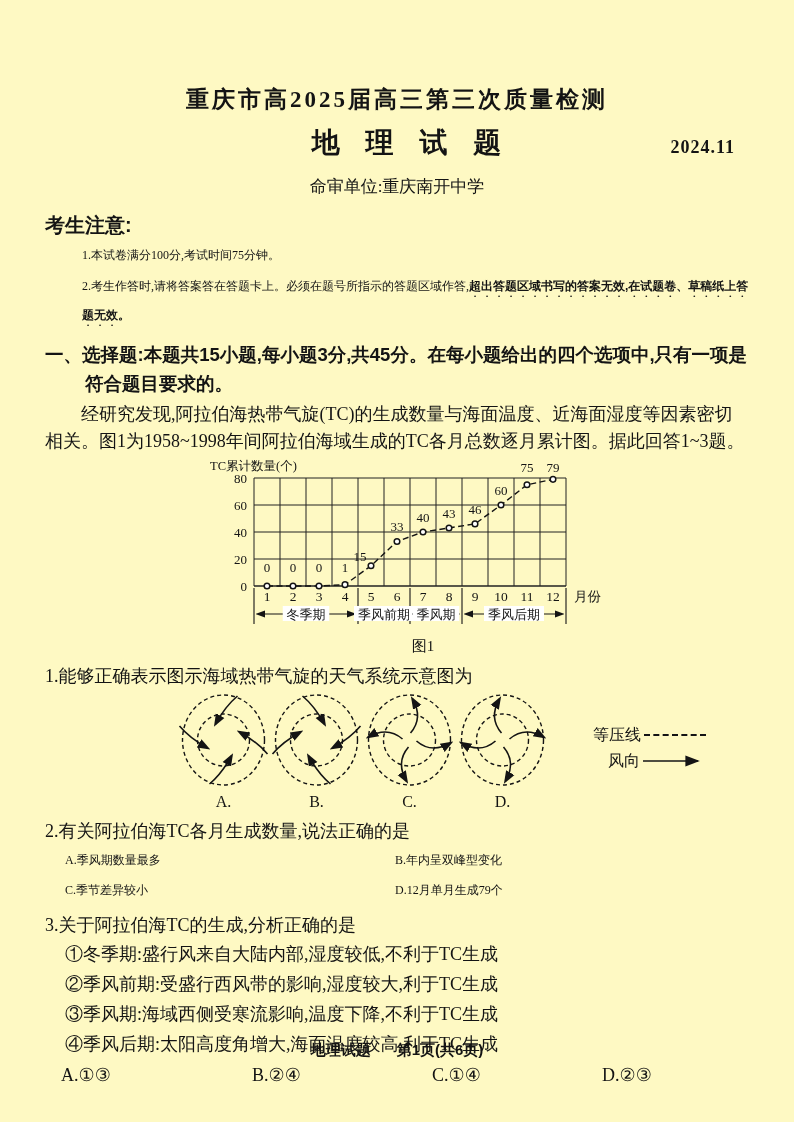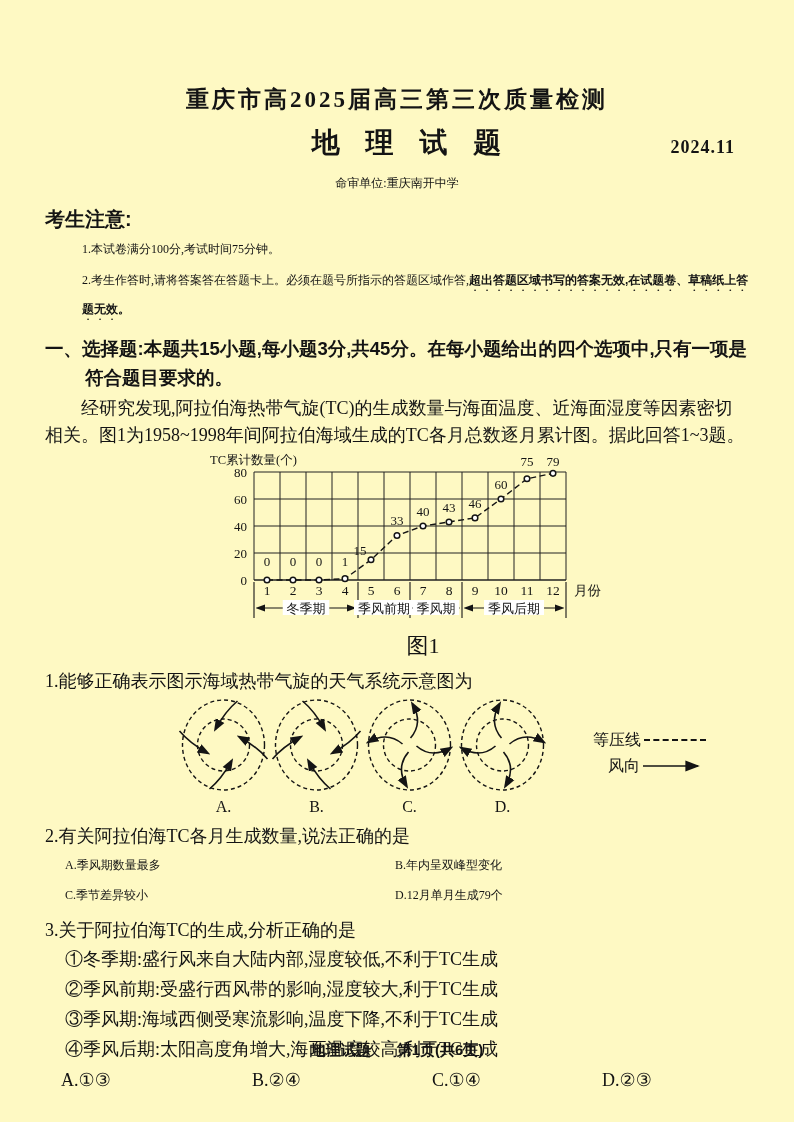--- a/index.html
+++ b/index.html
@@ -6,36 +6,36 @@
   .page{
     width:794px;height:1122px;position:relative;margin:0 auto;
     background:#fef9c3;color:#141414;overflow:hidden;box-sizing:border-box;
     padding:84px 45px 0 45px;
     font-family:"Liberation Serif","DejaVu Serif",serif;
   }
   .hdr1{text-align:center;font-size:23px;font-weight:bold;letter-spacing:3px;}
   .hdr2{position:relative;text-align:center;margin-top:9px;height:44px;}
   .hdr2 .t{font-size:28px;font-weight:bold;letter-spacing:9px;font-family:"Liberation Sans","DejaVu Sans",sans-serif;margin-left:28px;}
   .hdr2 .date{position:absolute;right:14px;top:13px;font-size:18px;font-weight:bold;letter-spacing:1px;}
-  .organizer{text-align:center;font-size:12px;margin-top:7px;}
+  .organizer{text-align:center;font-size:17px;margin-top:7px;}
   .notice-h{font-size:20px;font-weight:bold;font-family:"Liberation Sans","DejaVu Sans",sans-serif;margin-top:14px;}
   .notice-item{font-size:12px;line-height:29px;padding-left:37px;margin-top:2px;}
   .bold-em{
     font-weight:bold;font-family:"Liberation Sans","DejaVu Sans",sans-serif;
     -webkit-text-emphasis:filled dot;-webkit-text-emphasis-position:under right;
     text-emphasis:filled dot;text-emphasis-position:under right;
   }
   .section-h{
     font-size:18.5px;font-weight:bold;line-height:29px;margin-top:10px;
     font-family:"Liberation Sans","DejaVu Sans",sans-serif;
     padding-left:40px;text-indent:-40px;
   }
   .intro{font-size:18px;line-height:27px;margin:3px 0 0 0;text-indent:36px;}
   .chart-wrap{margin:3px 0 0 163px;width:430px;}
-  .fig-cap{width:430px;margin-left:163px;text-align:center;font-size:22px;margin-top:1px;}
+  .fig-cap{width:430px;margin-left:163px;text-align:center;font-size:15px;margin-top:1px;}
   .q-text{font-size:18px;line-height:26px;margin-top:7px;}
   .diagram-row{display:flex;align-items:flex-start;margin:3px 0 0 132px;}
   .diagram{width:93px;text-align:center;}
   .diagram .lbl{font-size:16px;line-height:18px;}
   .legend{margin:30px 0 0 44px;font-size:16px;line-height:26px;}
   .legend-row{display:flex;align-items:center;justify-content:flex-end;white-space:nowrap;}
   .dash-sample{display:inline-block;width:62px;border-top:2px dashed #141414;margin-left:3px;}
   .opt-grid2{display:grid;grid-template-columns:330px auto;padding-left:20px;font-size:12px;line-height:30px;margin-top:1px;}
   .statements{padding-left:20px;font-size:18px;line-height:30px;margin-top:1px;}
   .statements div{white-space:nowrap;}

